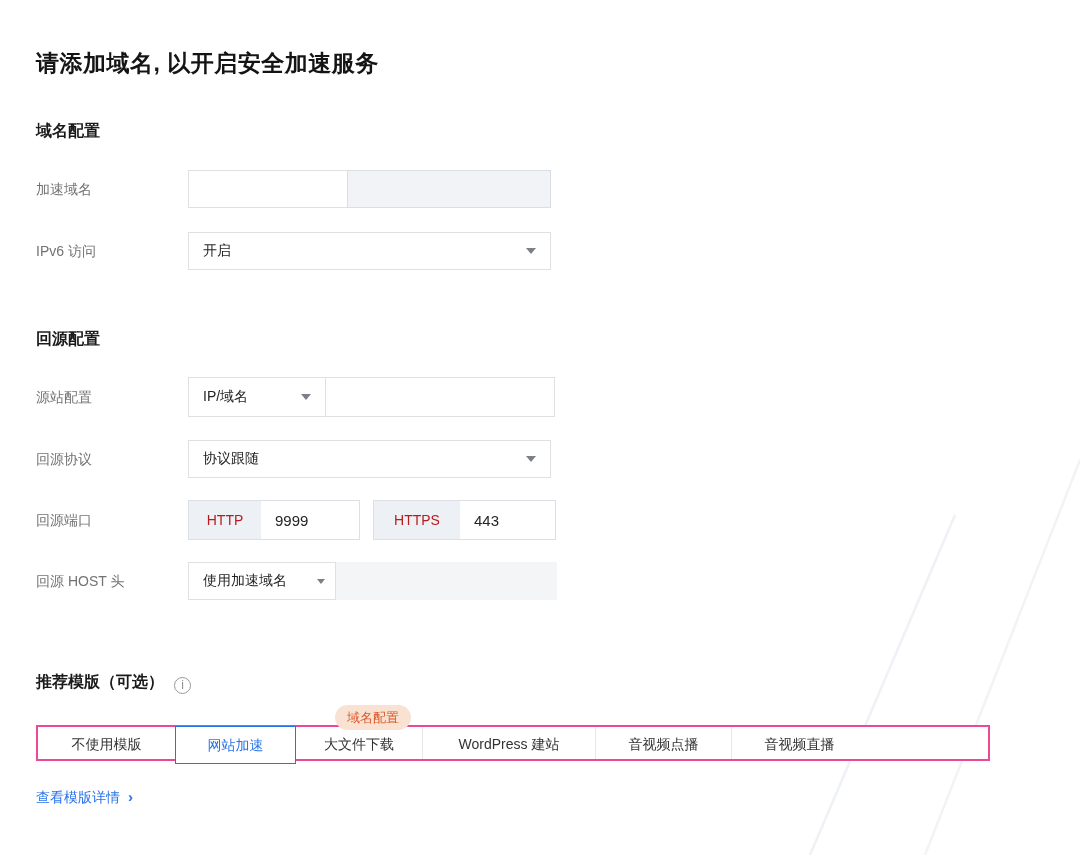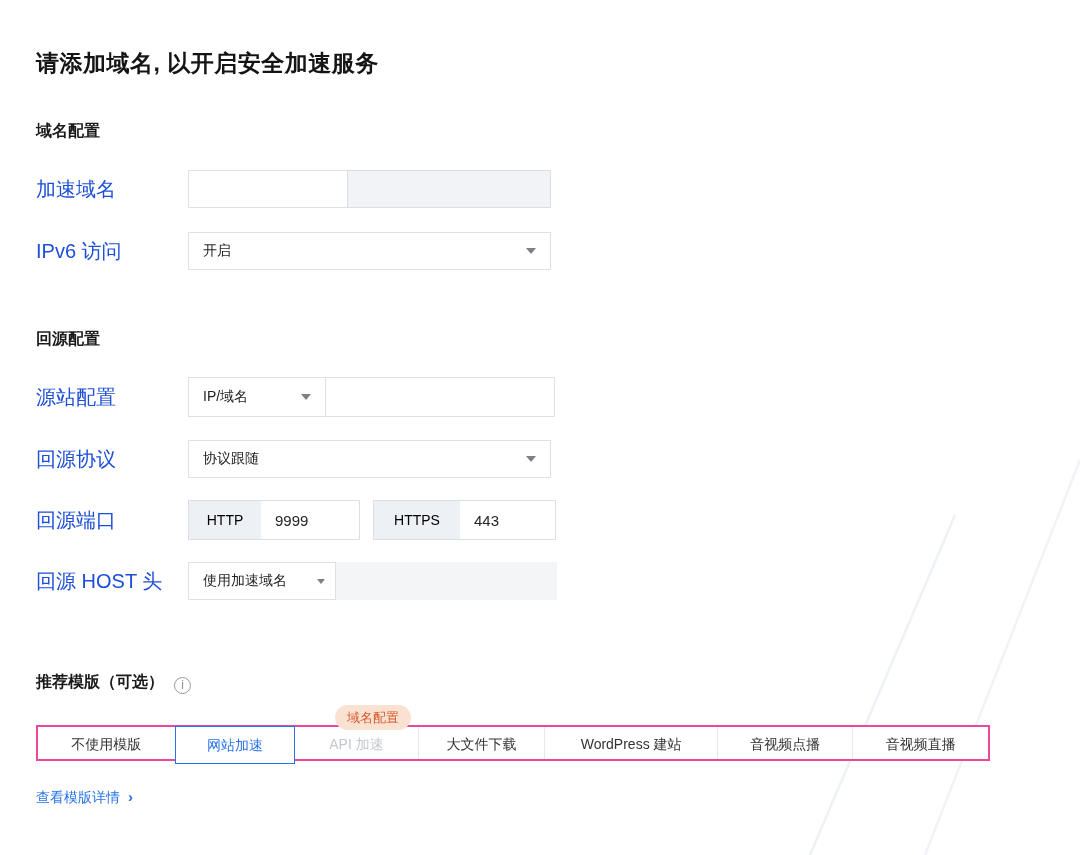--- a/index.html
+++ b/index.html
@@ -5,37 +5,37 @@
   * { margin:0; padding:0; box-sizing:border-box; }
   html,body { width:1080px; height:855px; background:#ffffff; overflow:hidden; }
   body { font-family:"Liberation Sans","DejaVu Sans",sans-serif; color:#1a1a1a; position:relative; }
 
   .abs { position:absolute; }
 
   .page-title { left:36px; top:48px; font-size:23px; font-weight:700; color:#141414; letter-spacing:.5px; }
 
   .section-heading { left:36px; font-size:16px; font-weight:700; color:#1a1a1a; }
 
-  .field-label { left:36px; font-size:20px; color:#1d4ed8; line-height:38px; white-space:nowrap; }
+  .field-label { left:36px; font-size:14px; color:#737373; line-height:38px; white-space:nowrap; }
 
   
   .ctl { position:absolute; background:#fff; border:1px solid #e0e0e0; font-size:14px; color:#242424; }
   .ctl.gray { background:#f1f3f7; border:1px solid #d9dde4; }
   .ctl.flat-gray { background:#f4f5f7; border:none; }
 
   .select { display:flex; align-items:center; padding:2px 14px; cursor:pointer; }
   .select .val { flex:1; }
   .caret { width:0; height:0; border-left:5px solid transparent; border-right:5px solid transparent; border-top:6px solid #7b7f86; }
   .caret.small { border-left-width:4px; border-right-width:4px; border-top-width:5px; margin-left:9px; }
 
   .text-input { padding:0 14px; line-height:36px; }
 
   
   .port-group { position:absolute; display:flex; border:1px solid #dcdfe5; background:#fff; height:40px; }
-  .port-key { background:#edf0f4; color:#000000; font-size:14px; display:flex; align-items:center; justify-content:center; }
+  .port-key { background:#edf0f4; color:#b91c1c; font-size:14px; display:flex; align-items:center; justify-content:center; }
   .port-val { display:flex; align-items:center; padding-left:14px; font-size:15px; color:#242424; background:#fff; }
 
   
   .info-icon { display:inline-block; width:17px; height:17px; border:1px solid #97999c; border-radius:50%; color:#8a8c90; font-size:12px; line-height:15px; text-align:center; font-weight:400; vertical-align:-2px; margin-left:10px; font-style:normal; cursor:pointer; }
 
   .badge { position:absolute; left:335px; top:705px; z-index:3; background:#f9e2d2; color:#d8572a; font-size:13px; line-height:25px; padding:0 12px; border-radius:13px; }
 
   .tabbar { position:absolute; left:36px; top:725px; width:954px; height:36px; display:flex; border:2px solid #ec4899; background:#fff; z-index:1; }
   .tab { font-size:14px; color:#333; text-align:center; line-height:34px; border-right:1px solid #e8e8e8; cursor:pointer; background:#fff; }
   .tab:last-child { border-right:none; }
@@ -99,21 +99,20 @@
 
 <div class="abs section-heading" style="top:672px;">
   <span>推荐模版（可选）</span><span class="info-icon">i</span>
 </div>
 
 <div class="badge">域名配置</div>
 
 <div class="tabbar">
   <div class="tab" style="width:138px;">不使用模版</div>
   <div class="tab selected" style="width:121px;">网站加速</div>
-  <div class="tab disabled" style="width:124px;">API 加速</div>
   <div class="tab" style="width:127px;">大文件下载</div>
   <div class="tab" style="width:173px;">WordPress 建站</div>
   <div class="tab" style="width:136px;">音视频点播</div>
   <div class="tab" style="width:135px;">音视频直播</div>
 </div>
 
 <div class="abs details-link">
   <span>查看模版详情</span><span class="chev">›</span>
 </div>
 

